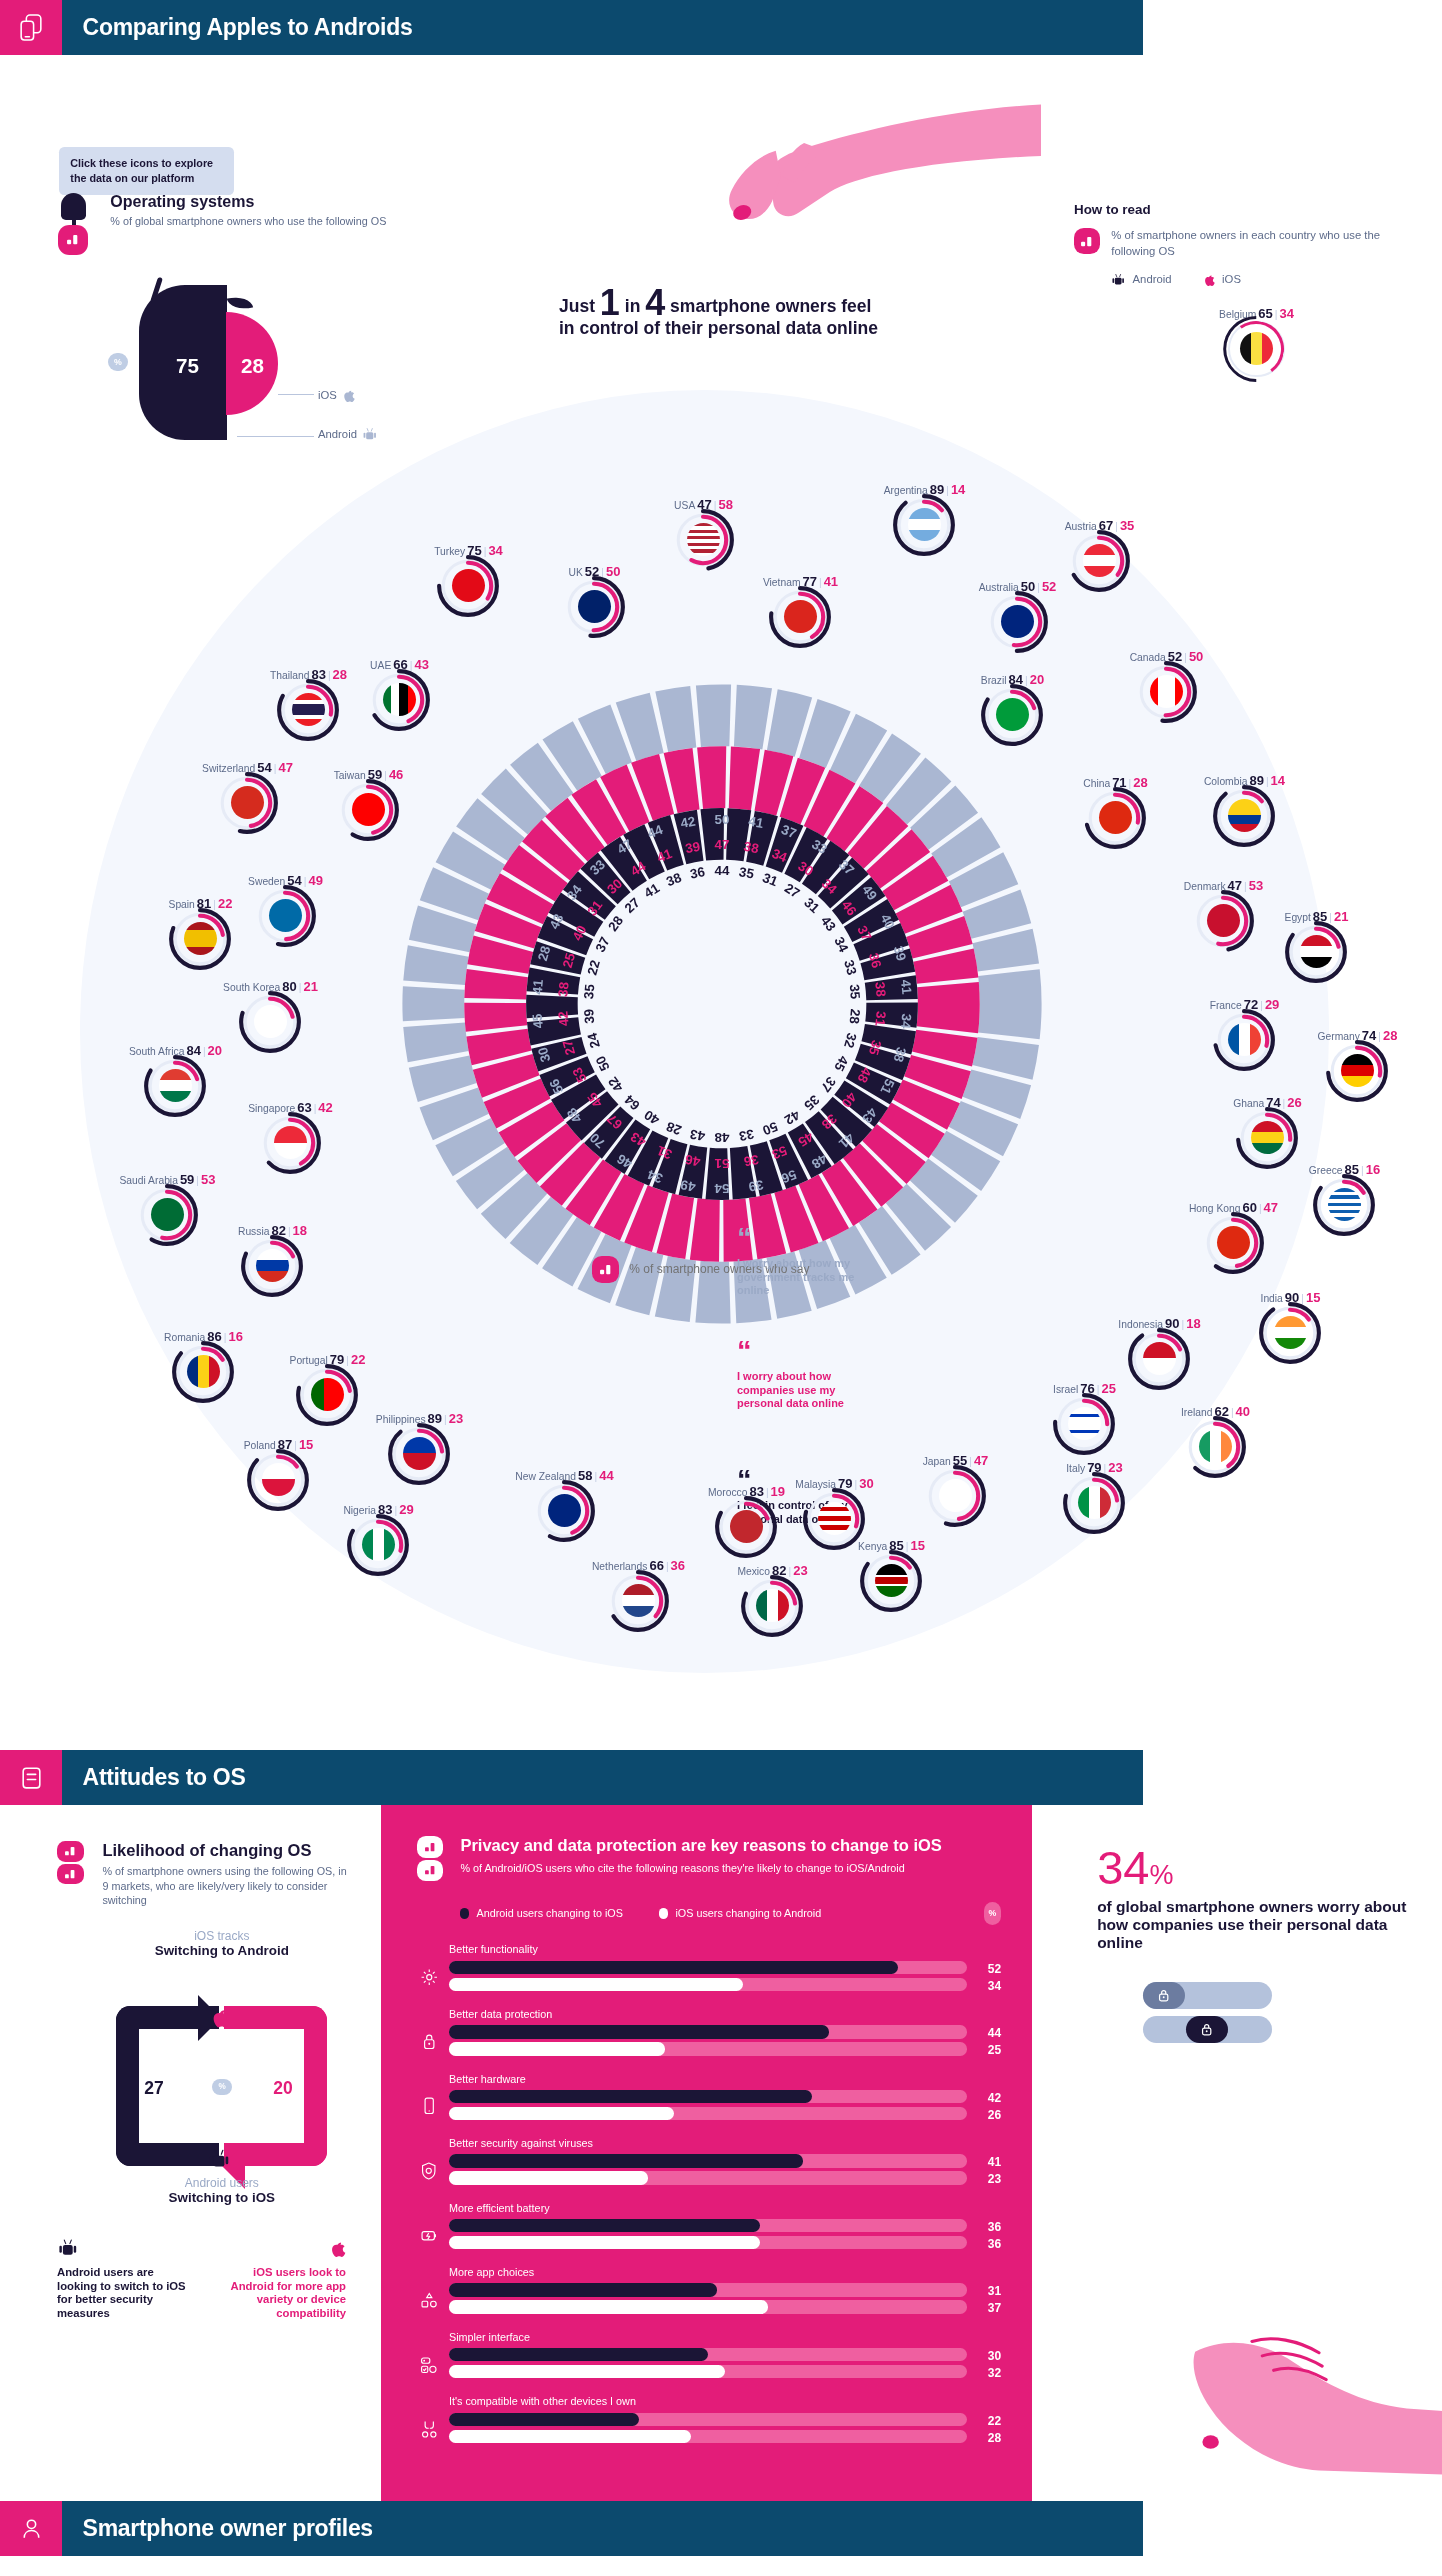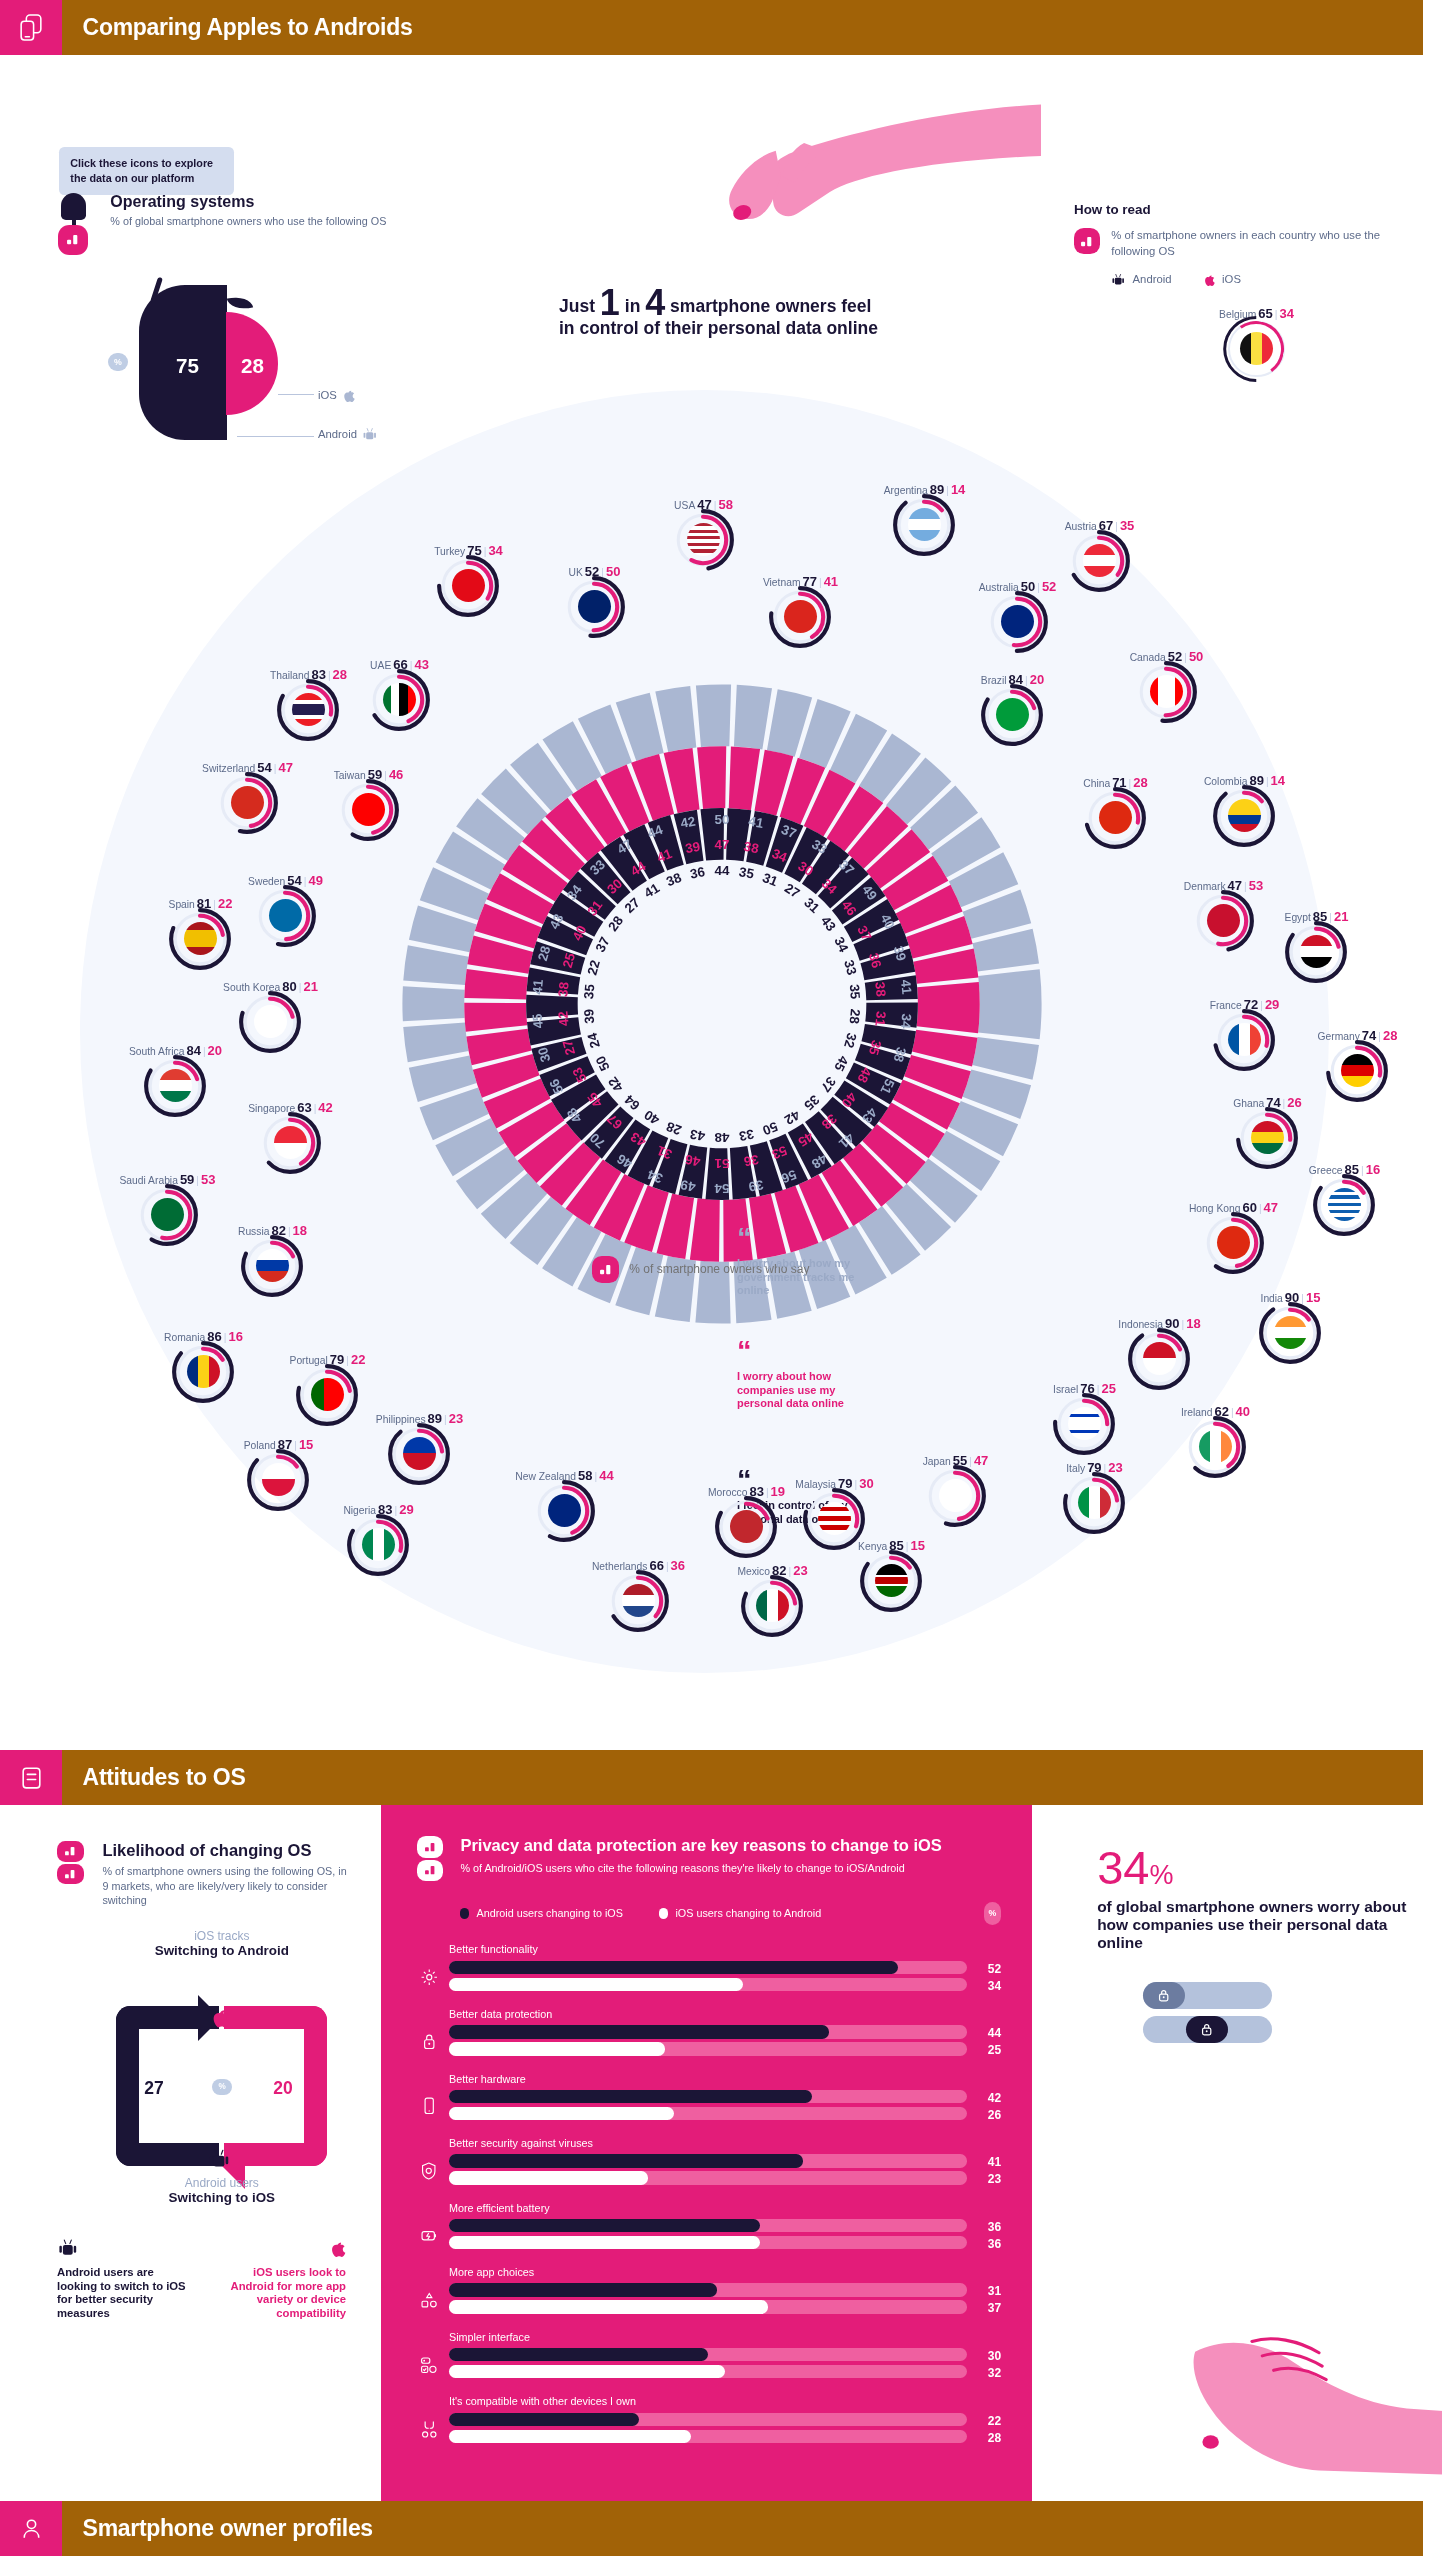--- a/index.html
+++ b/index.html
@@ -8,22 +8,22 @@
     background: #ffffff;
     font-family: "Liberation Sans", sans-serif;
     color: #1b1536;
     -webkit-font-smoothing: antialiased;
   }
   .page { width: 1443px; position: relative; }
 
   
   .section-bar {
     display: flex; align-items: stretch;
-    height: 55px; width: 1423px;
-    background: #a16207;
+    height: 55px; width: 1143px;
+    background: #0c4a6e;
   }
   .section-bar .bar-icon {
     width: 62px; background: #e31c79;
     display: flex; align-items: center; justify-content: center;
   }
   .section-bar .bar-title {
     display: flex; align-items: center;
     font-size: 23px; font-weight: bold; color: #fff;
     padding-left: 20.6px; letter-spacing: -0.3px;
   }

